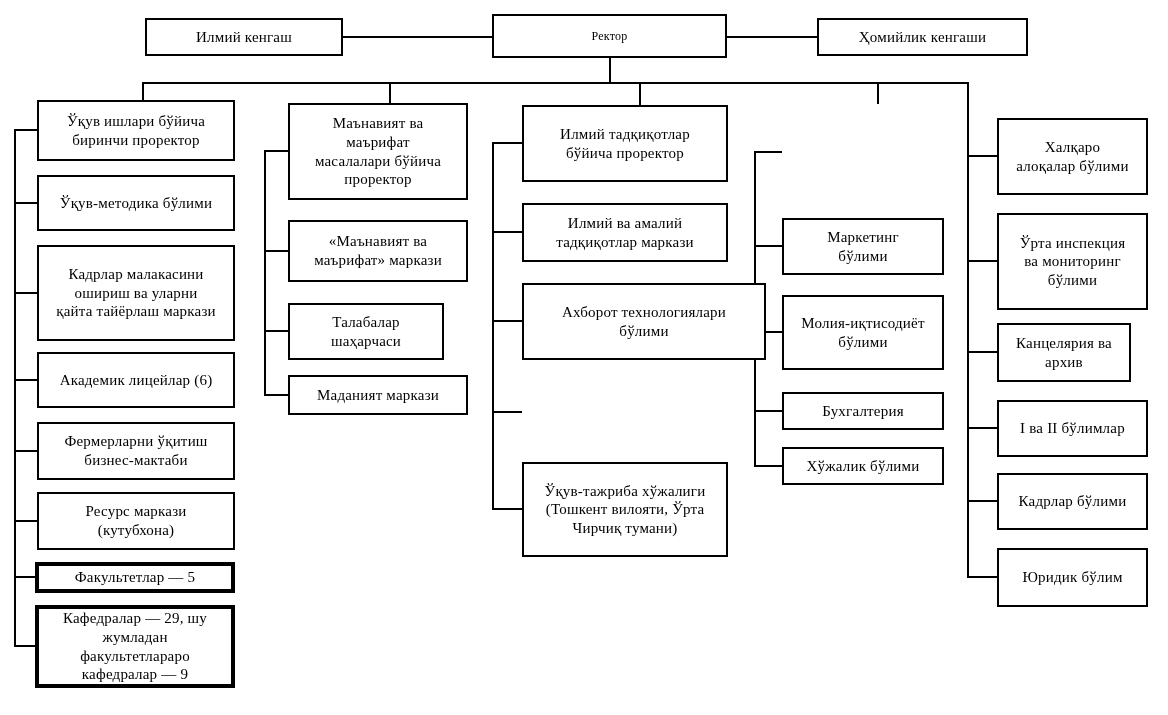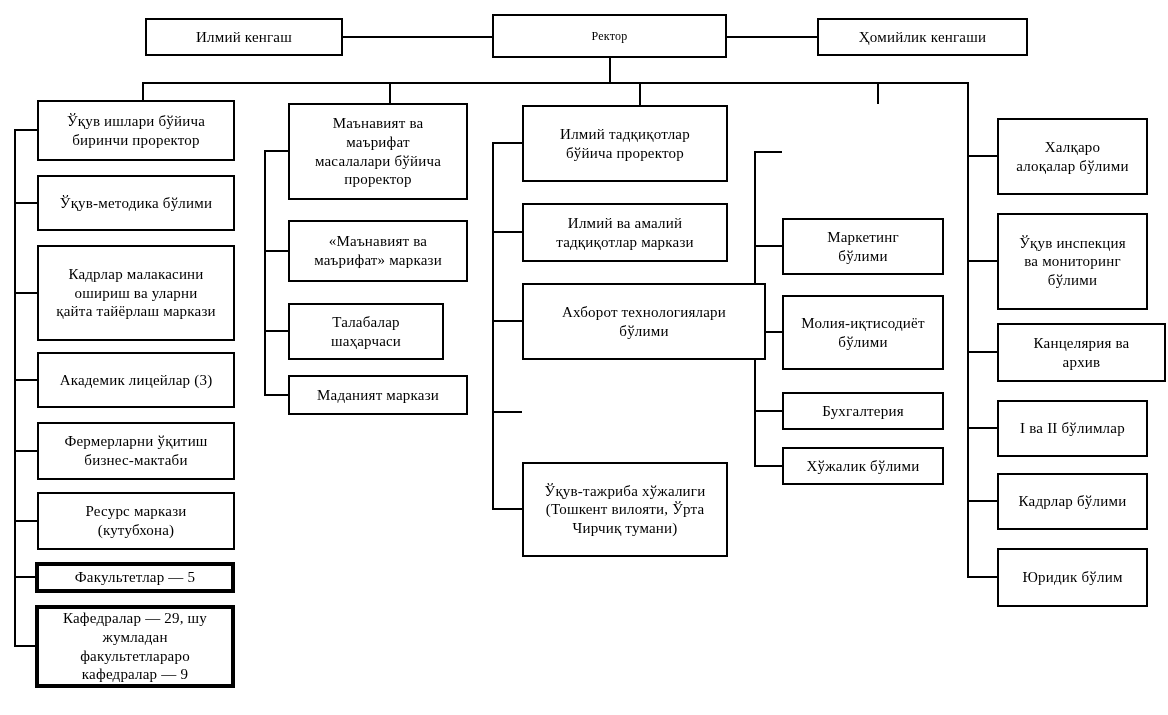--- a/index.html
+++ b/index.html
@@ -85,21 +85,21 @@
       <path d="M967,577 H997"></path>
   </svg>
 
   <div class="box" style="left:145px;top:18px;width:198px;height:38px">Илмий кенгаш</div>
   <div class="box" style="left:492px;top:14px;width:235px;height:44px;font-size:12px">Ректор</div>
   <div class="box" style="left:817px;top:18px;width:211px;height:38px">Ҳомийлик кенгаши</div>
 
   <div class="box" style="left:37px;top:100px;width:198px;height:61px">Ўқув ишлари бўйича биринчи проректор</div>
   <div class="box" style="left:37px;top:175px;width:198px;height:56px">Ўқув-методика бўлими</div>
   <div class="box" style="left:37px;top:245px;width:198px;height:96px">Кадрлар малакасини ошириш ва уларни қайта тайёрлаш маркази</div>
-  <div class="box" style="left:37px;top:352px;width:198px;height:56px">Академик лицейлар (3)</div>
+  <div class="box" style="left:37px;top:352px;width:198px;height:56px">Академик лицейлар (6)</div>
   <div class="box" style="left:37px;top:422px;width:198px;height:58px">Фермерларни ўқитиш бизнес-мактаби</div>
   <div class="box" style="left:37px;top:492px;width:198px;height:58px">Ресурс маркази (кутубхона)</div>
   <div class="box thick" style="left:35px;top:562px;width:200px;height:31px">Факультетлар — 5</div>
   <div class="box thick" style="left:35px;top:605px;width:200px;height:83px">Кафедралар — 29, шу жумладан факультетлараро кафедралар — 9</div>
 
   <div class="box" style="left:288px;top:103px;width:180px;height:97px">Маънавият ва маърифат масалалари бўйича проректор</div>
   <div class="box" style="left:288px;top:220px;width:180px;height:62px">«Маънавият ва маърифат» маркази</div>
   <div class="box" style="left:288px;top:303px;width:156px;height:57px">Талабалар шаҳарчаси</div>
   <div class="box" style="left:288px;top:375px;width:180px;height:40px">Маданият маркази</div>
 
@@ -107,19 +107,19 @@
   <div class="box" style="left:522px;top:203px;width:206px;height:59px">Илмий ва амалий тадқиқотлар маркази</div>
   <div class="box" style="left:522px;top:283px;width:244px;height:77px">Ахборот технологиялари бўлими</div>
   <div class="box" style="left:522px;top:462px;width:206px;height:95px">Ўқув-тажриба хўжалиги (Тошкент вилояти, Ўрта Чирчиқ тумани)</div>
 
   <div class="box" style="left:782px;top:218px;width:162px;height:57px">Маркетинг бўлими</div>
   <div class="box" style="left:782px;top:295px;width:162px;height:75px">Молия-иқтисодиёт бўлими</div>
   <div class="box" style="left:782px;top:392px;width:162px;height:38px">Бухгалтерия</div>
   <div class="box" style="left:782px;top:447px;width:162px;height:38px">Хўжалик бўлими</div>
 
   <div class="box" style="left:997px;top:118px;width:151px;height:77px">Халқаро алоқалар бўлими</div>
-  <div class="box" style="left:997px;top:213px;width:151px;height:97px">Ўқув инспекция ва мониторинг бўлими</div>
-  <div class="box" style="left:997px;top:323px;width:169px;height:59px">Канцелярия ва архив</div>
+  <div class="box" style="left:997px;top:213px;width:151px;height:97px">Ўрта инспекция ва мониторинг бўлими</div>
+  <div class="box" style="left:997px;top:323px;width:134px;height:59px">Канцелярия ва архив</div>
   <div class="box" style="left:997px;top:400px;width:151px;height:57px">I ва II бўлимлар</div>
   <div class="box" style="left:997px;top:473px;width:151px;height:57px">Кадрлар бўлими</div>
   <div class="box" style="left:997px;top:548px;width:151px;height:59px">Юридик бўлим</div>
 
 </div>
 
 </body></html>

